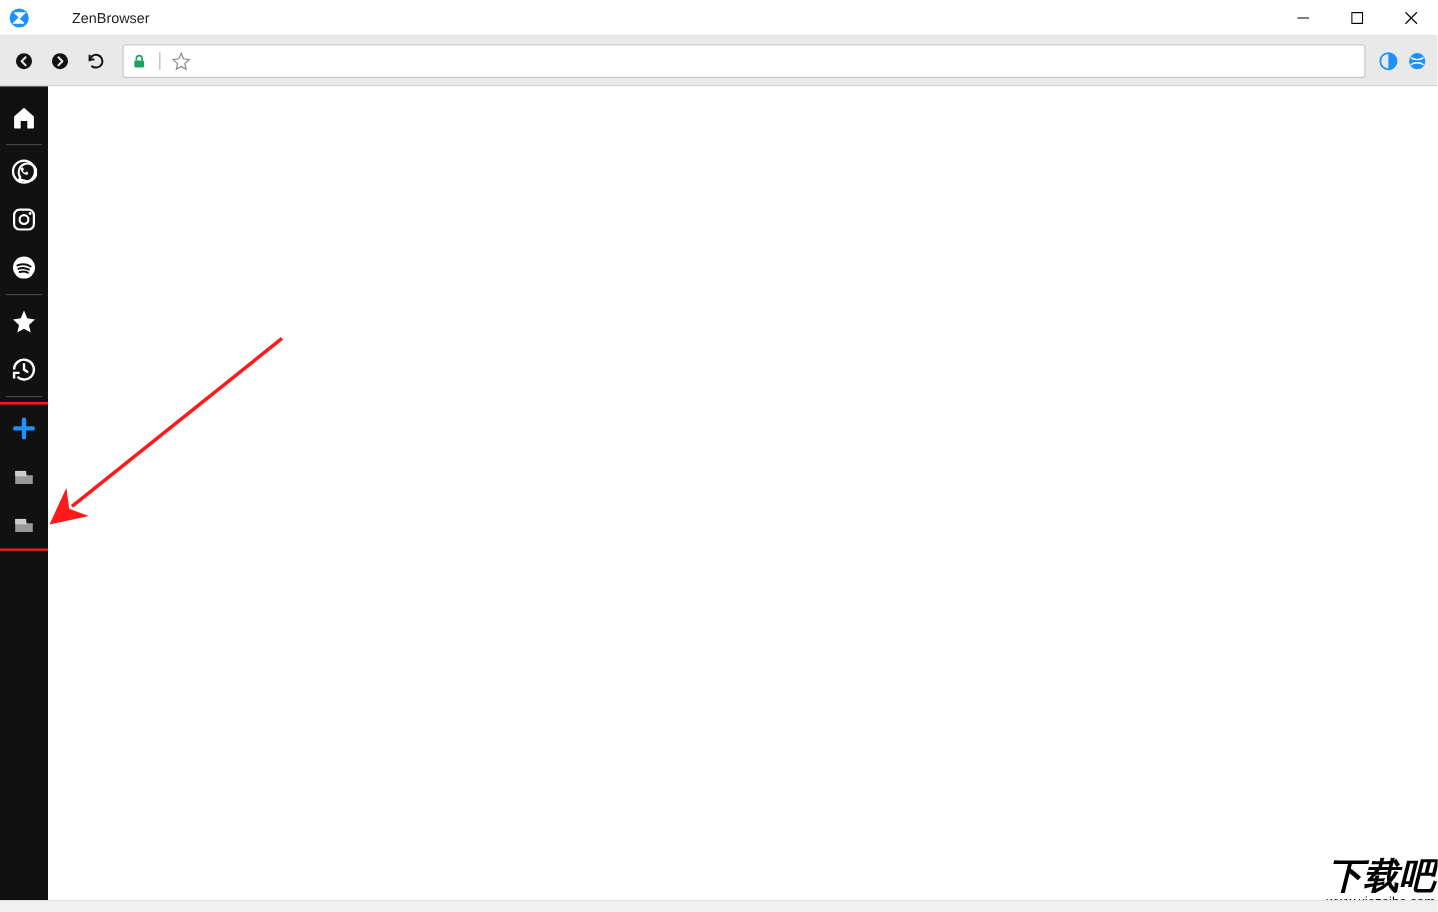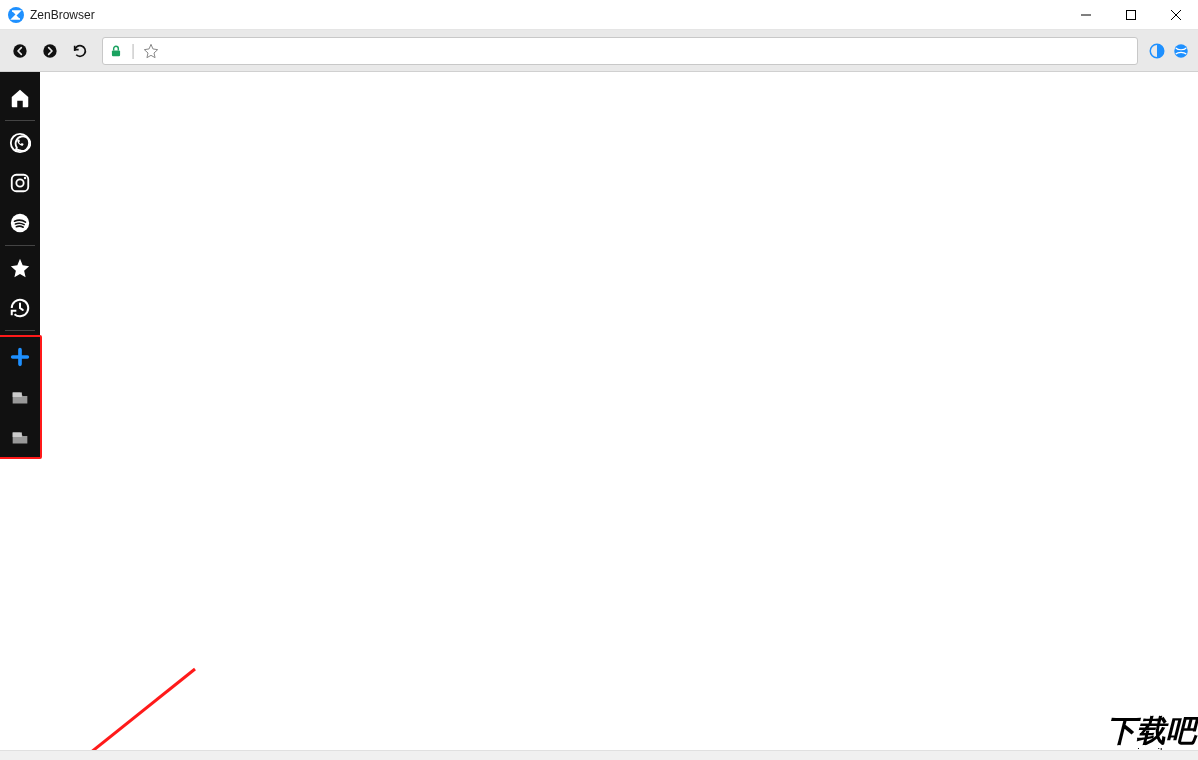--- a/index.html
+++ b/index.html
@@ -2,39 +2,39 @@
 <html><head>
 <meta charset="utf-8">
 <style>
   * { box-sizing: border-box; margin: 0; padding: 0; }
   html, body { width: 1198px; height: 760px; font-family: "Segoe UI", Arial, sans-serif; background: #fff; overflow: hidden; }
 
   
   .titlebar { height: 30px; background: #fff; border-bottom: 1px solid #e5e5e5; display: flex; align-items: center; padding-left: 8px; }
   .titlebar .app-icon { width: 16px; height: 16px; border-radius: 50%; background: #1e90ff; display: flex; align-items: center; justify-content: center; margin-right: 6px; }
   .titlebar .app-icon svg { width: 12px; height: 12px; }
-  .titlebar .title { font-size: 12px; color: #222; }
+  .titlebar .title { font-size: 12px; color: #222; margin-left: 30px; }
   .titlebar .win-controls { margin-left: auto; display: flex; }
   .titlebar .win-btn { width: 45px; height: 30px; display: flex; align-items: center; justify-content: center; color: #222; }
   .titlebar .win-btn svg { width: 10px; height: 10px; }
 
   
   .toolbar { height: 42px; background: #e9e9e9; display: flex; align-items: center; padding: 0 6px; gap: 2px; border-bottom: 1px solid #d0d0d0; }
   .toolbar .nav-btn { width: 28px; height: 28px; display: flex; align-items: center; justify-content: center; border-radius: 3px; color: #111; }
   .toolbar .nav-btn svg { width: 16px; height: 16px; }
   .toolbar .addr-wrap { flex: 1; height: 28px; margin-left: 6px; background: #fff; border: 1px solid #c8c8c8; border-radius: 3px; display: flex; align-items: center; padding: 0 6px; gap: 8px; }
   .toolbar .lock { color: #1aa260; display: flex; }
   .toolbar .addr-sep { color: #c8c8c8; }
   .toolbar .url-input { flex: 1; border: none; outline: none; font-size: 13px; color: #333; background: transparent; height: 26px; }
   .toolbar .star { color: #777; display: flex; }
   .toolbar .right-icons { display: flex; gap: 2px; margin-left: 6px; }
   .toolbar .right-icon { width: 22px; height: 22px; display: flex; align-items: center; justify-content: center; }
 
   
-  .body-area { display: flex; height: calc(760px - 30px - 42px); flex-direction: column; }
+  .body-area { display: flex; height: calc(760px - 30px - 42px); }
   .sidebar { width: 40px; background: #111; display: flex; flex-direction: column; align-items: center; padding-top: 6px; }
   .side-item { width: 40px; height: 40px; display: flex; align-items: center; justify-content: center; color: #fff; }
   .side-item svg { width: 22px; height: 22px; }
   .side-divider { width: 30px; height: 1px; background: #444; margin: 2px 0; }
   .side-group-highlight { border: 2px solid #ff1a1a; border-radius: 2px; padding: 0; margin-top: 2px; }
   .side-group-highlight .side-item { height: 40px; }
   .side-item.plus svg { color: #1e90ff; }
   .side-item.tab svg { color: #aaa; }
 
   .content { flex: 1; position: relative; background: #fff; }

